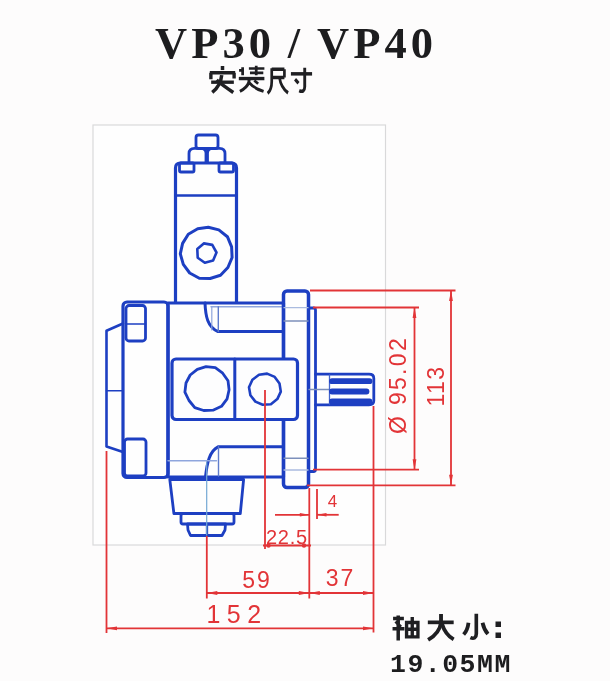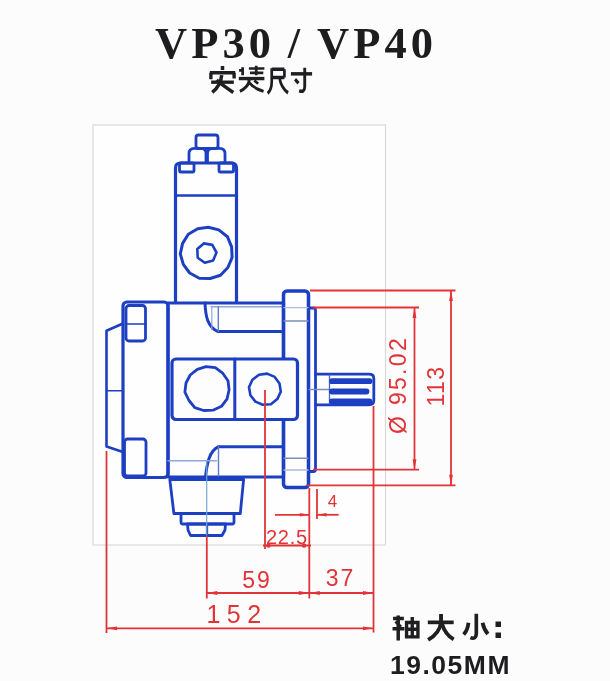--- a/index.html
+++ b/index.html
@@ -2,21 +2,21 @@
 <html><head>
 <meta charset="utf-8">
 <style>
   html,body{margin:0;padding:0;}
   body{width:610px;height:681px;background:#fdfcfc;overflow:hidden;position:relative;
        font-family:"Liberation Sans", sans-serif;}
   .title{position:absolute;left:0px;top:17px;filter:blur(0.4px);width:520px;text-align:center;
          font-family:"Liberation Serif", serif;font-weight:bold;font-size:44.5px;
          letter-spacing:4px;color:#1d1d1f;margin-left:36px;}
   .mm{position:absolute;left:390px;top:650px;filter:blur(0.4px);
-      font-family:Liberation Sans, sans-serif;font-weight:bold;font-size:26.5px;
+      font-family:Liberation Mono, monospace;font-weight:bold;font-size:26.5px;
       letter-spacing:1.5px;color:#1d1d1f;}
   svg{position:absolute;left:0;top:0;filter:blur(0.35px);}
 </style>
 </head>
 <body>
 <div class="title">VP30 / VP40</div>
 <div class="mm">19.05MM</div>
 <svg width="610" height="681" viewBox="0 0 610 681">
 
   <rect x="93" y="125" width="292.5" height="420" fill="#fefefe" stroke="#d9d9da" stroke-width="1.2"></rect>

